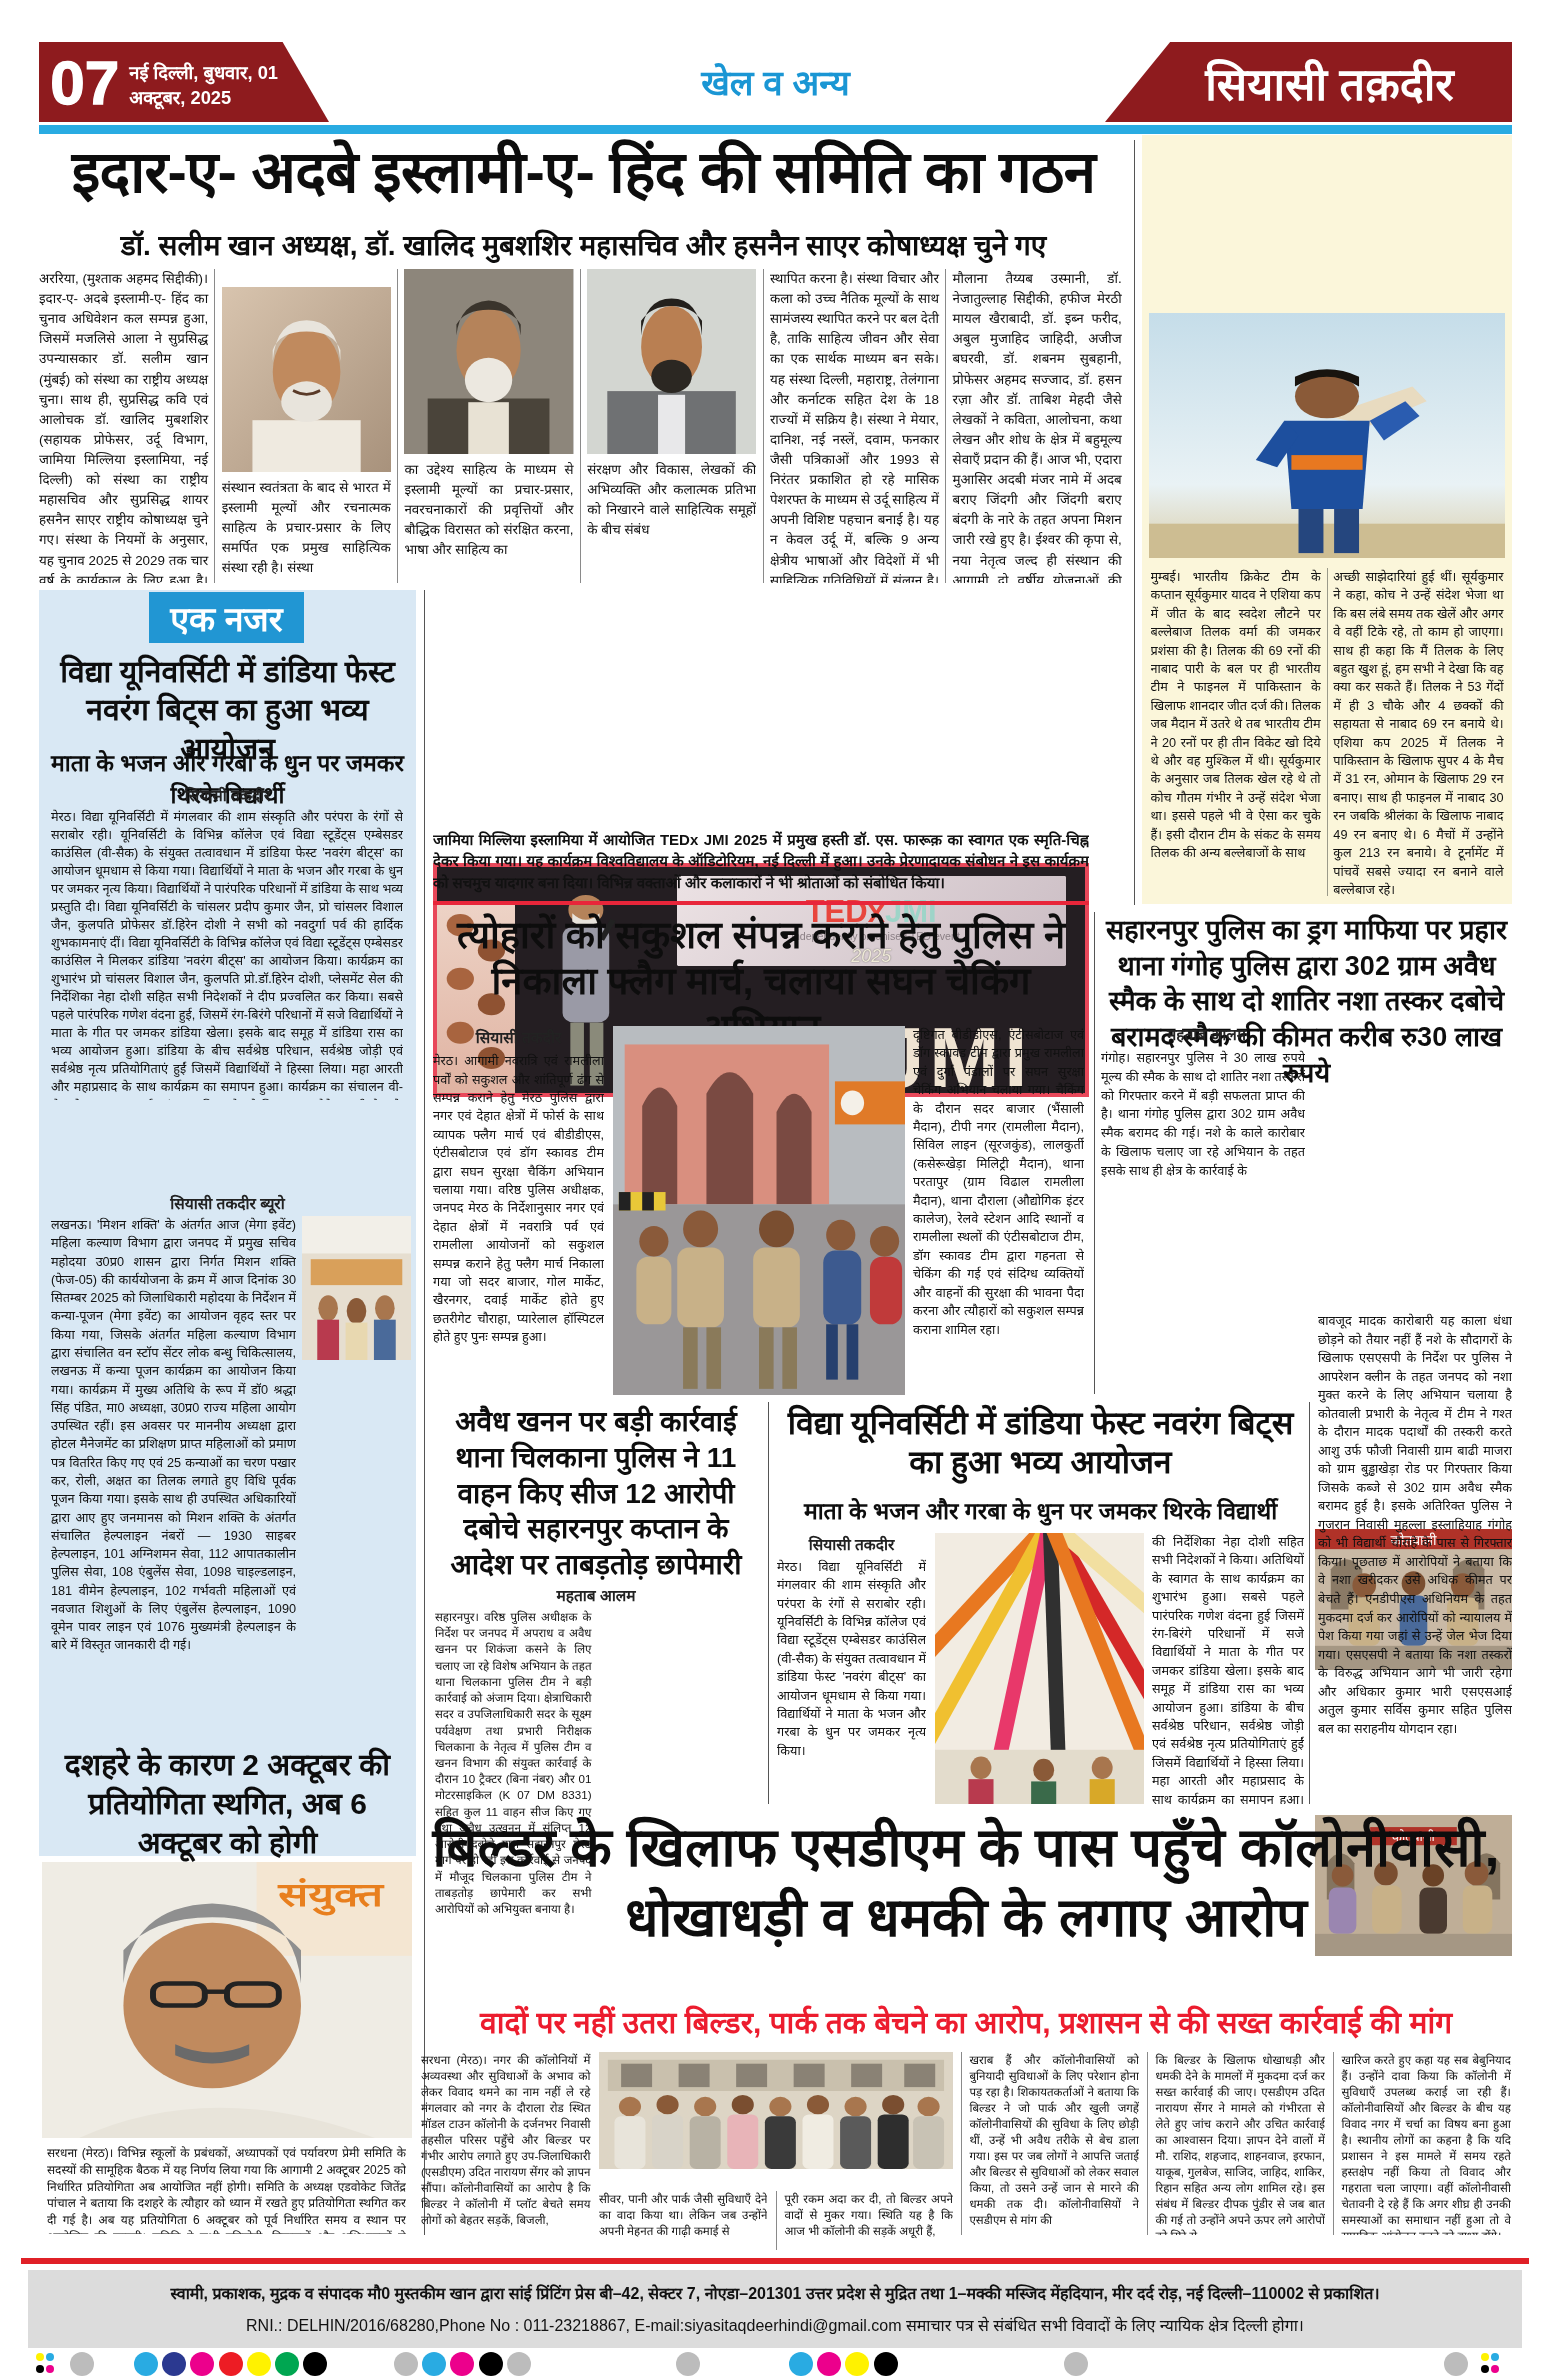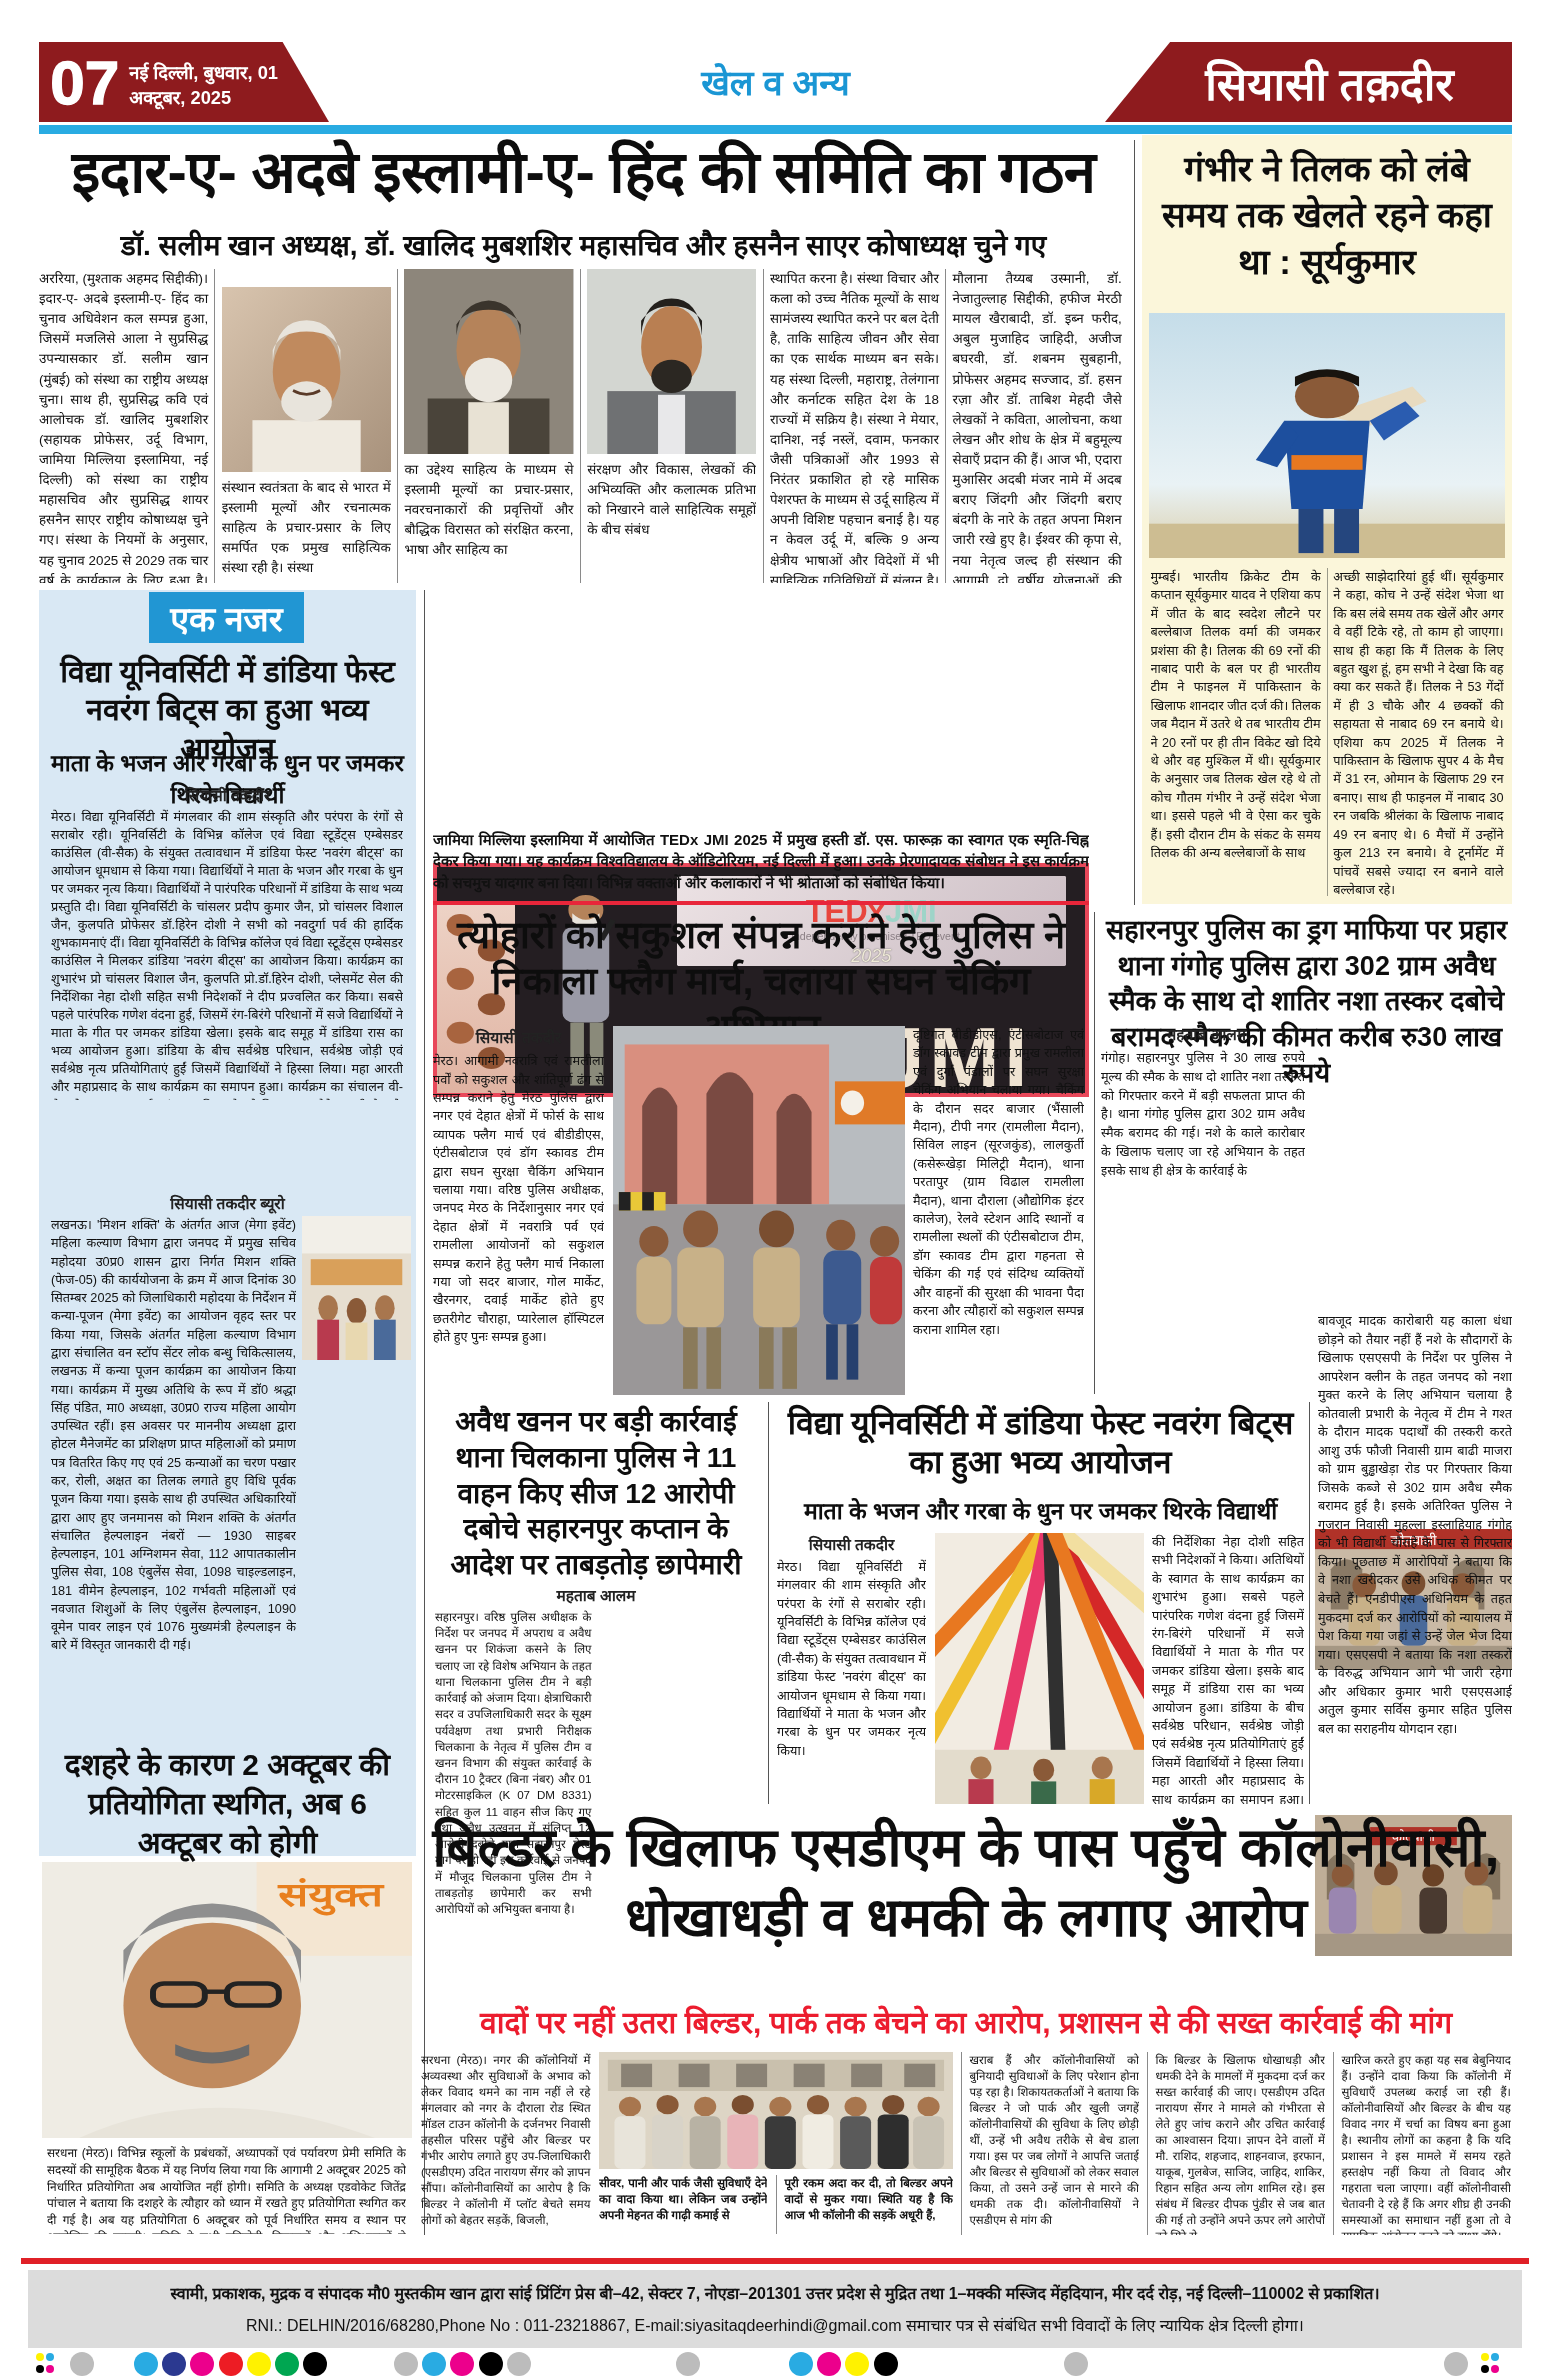--- a/index.html
+++ b/index.html
@@ -89,21 +89,20 @@
       </div>
       <div class="body-txt" style="height:118px;">संरक्षण और विकास, लेखकों की अभिव्यक्ति और कलात्मक प्रतिभा को निखारने वाले साहित्यिक समूहों के बीच संबंध</div>
     </div>
     <div class="col body-txt">स्थापित करना है। संस्था विचार और कला को उच्च नैतिक मूल्यों के साथ सामंजस्य स्थापित करने पर बल देती है, ताकि साहित्य जीवन और सेवा का एक सार्थक माध्यम बन सके। यह संस्था दिल्ली, महाराष्ट्र, तेलंगाना और कर्नाटक सहित देश के 18 राज्यों में सक्रिय है। संस्था ने मेयार, दानिश, नई नस्लें, दवाम, फनकार जैसी पत्रिकाओं और 1993 से निरंतर प्रकाशित हो रहे मासिक पेशरफ्त के माध्यम से उर्दू साहित्य में अपनी विशिष्ट पहचान बनाई है। यह न केवल उर्दू में, बल्कि 9 अन्य क्षेत्रीय भाषाओं और विदेशों में भी साहित्यिक गतिविधियों में संलग्न है। संस्थान से जुड़े प्रोफेसर अब्दुल मुगनी,</div>
     <div class="col body-txt">मौलाना तैय्यब उस्मानी, डॉ. नेजातुल्लाह सिद्दीकी, हफीज मेरठी मायल खैराबादी, डॉ. इब्न फरीद, अबुल मुजाहिद जाहिदी, अजीज बघरवी, डॉ. शबनम सुबहानी, प्रोफेसर अहमद सज्जाद, डॉ. हसन रज़ा और डॉ. ताबिश मेहदी जैसे लेखकों ने कविता, आलोचना, कथा लेखन और शोध के क्षेत्र में बहुमूल्य सेवाएँ प्रदान की हैं। आज भी, एदारा मुआसिर अदबी मंजर नामे में अदब बराए जिंदगी और जिंदगी बराए बंदगी के नारे के तहत अपना मिशन जारी रखे हुए है। ईश्वर की कृपा से, नया नेतृत्व जल्द ही संस्थान की आगामी दो वर्षीय योजनाओं की घोषणा करेगा।</div>
   </div>
 
   <div class="abs vrule" style="left:1134px;top:140px;height:765px;"></div>
 
   <div class="abs cream-bg" style="left:1142px;top:135px;width:370px;height:769px;">
-    <div class="hl center" style="margin:11.3px 7px 0;font-size:35px;line-height:1.32;">गंभीर ने तिलक को लंबे समय तक खेलते रहने कहा था : सूर्यकुमार</div>
     <div class="photo" style="position:absolute;left:7px;top:178px;width:356px;height:245px;">
       <svg viewBox="0 0 100 100" preserveAspectRatio="none">
         <defs>
             <linearGradient id="sky" x1="0" y1="0" x2="0" y2="1">
               <stop offset="0" stop-color="#c5dde9"></stop>
               <stop offset="0.7" stop-color="#e9f2f5"></stop>
               <stop offset="1" stop-color="#d9cda8"></stop>
             </linearGradient>
           </defs>
         <rect width="100" height="100" fill="url(#sky)"></rect>
@@ -356,21 +355,21 @@
               <rect x="92" y="32" width="14" height="28" rx="3" fill="#f0ece2"></rect>
             <circle cx="116" cy="28" r="5" fill="#a8764e"></circle>
               <rect x="109" y="33" width="14" height="27" rx="3" fill="#5a5a5a"></rect>
             <circle cx="133" cy="27" r="5" fill="#7a4e30"></circle>
               <rect x="126" y="32" width="14" height="28" rx="3" fill="#2e2e2e"></rect>
             <circle cx="149" cy="28" r="5" fill="#a8764e"></circle>
               <rect x="142" y="33" width="14" height="27" rx="3" fill="#c8c2b4"></rect>
           </g>
         </svg>
       </div>
-      <div style="display:flex;gap:9px;margin-top:6px;font-weight:bold;">
+      <div style="display:flex;gap:9px;margin-top:22px;">
         <div class="body-txt" style="flex:1;font-size:11.6px;line-height:1.38;height:59px;">सीवर, पानी और पार्क जैसी सुविधाएँ देने का वादा किया था। लेकिन जब उन्होंने अपनी मेहनत की गाढ़ी कमाई से</div>
         <div class="body-txt" style="flex:1;font-size:11.6px;line-height:1.38;height:59px;border-left:0.7px solid #8a8a8a;padding-left:7px;">पूरी रकम अदा कर दी, तो बिल्डर अपने वादों से मुकर गया। स्थिति यह है कि आज भी कॉलोनी की सड़कें अधूरी हैं,</div>
       </div>
     </div>
     <div class="body-txt" style="width:171px;font-size:11.6px;line-height:1.38;border-left:0.7px solid #8a8a8a;padding-left:7px;">खराब हैं और कॉलोनीवासियों को बुनियादी सुविधाओं के लिए परेशान होना पड़ रहा है। शिकायतकर्ताओं ने बताया कि बिल्डर ने जो पार्क और खुली जगहें कॉलोनीवासियों की सुविधा के लिए छोड़ी थीं, उन्हें भी अवैध तरीके से बेच डाला गया। इस पर जब लोगों ने आपत्ति जताई और बिल्डर से सुविधाओं को लेकर सवाल किया, तो उसने उन्हें जान से मारने की धमकी तक दी। कॉलोनीवासियों ने एसडीएम से मांग की</div>
     <div class="body-txt" style="width:171px;font-size:11.6px;line-height:1.38;border-left:0.7px solid #8a8a8a;padding-left:7px;">कि बिल्डर के खिलाफ धोखाधड़ी और धमकी देने के मामलों में मुकदमा दर्ज कर सख्त कार्रवाई की जाए। एसडीएम उदित नारायण सेंगर ने मामले को गंभीरता से लेते हुए जांच कराने और उचित कार्रवाई का आश्वासन दिया। ज्ञापन देने वालों में मौ. राशिद, शहजाद, शाहनवाज, इरफान, याकूब, गुलबेज, साजिद, जाहिद, शाकिर, रिहान सहित अन्य लोग शामिल रहे। इस संबंध में बिल्डर दीपक पुंडीर से जब बात की गई तो उन्होंने अपने ऊपर लगे आरोपों को सिरे से</div>
     <div class="body-txt" style="width:171px;font-size:11.6px;line-height:1.38;border-left:0.7px solid #8a8a8a;padding-left:7px;">खारिज करते हुए कहा यह सब बेबुनियाद हैं। उन्होंने दावा किया कि कॉलोनी में सुविधाएँ उपलब्ध कराई जा रही हैं। कॉलोनीवासियों और बिल्डर के बीच यह विवाद नगर में चर्चा का विषय बना हुआ है। स्थानीय लोगों का कहना है कि यदि प्रशासन ने इस मामले में समय रहते हस्तक्षेप नहीं किया तो विवाद और गहराता चला जाएगा। वहीं कॉलोनीवासी चेतावनी दे रहे हैं कि अगर शीघ्र ही उनकी समस्याओं का समाधान नहीं हुआ तो वे सामूहिक आंदोलन करने को बाध्य होंगे।</div>
   </div>
 
   <div class="abs" style="left:21px;top:2258px;width:1508px;height:5.6px;background:#e02027;"></div>

